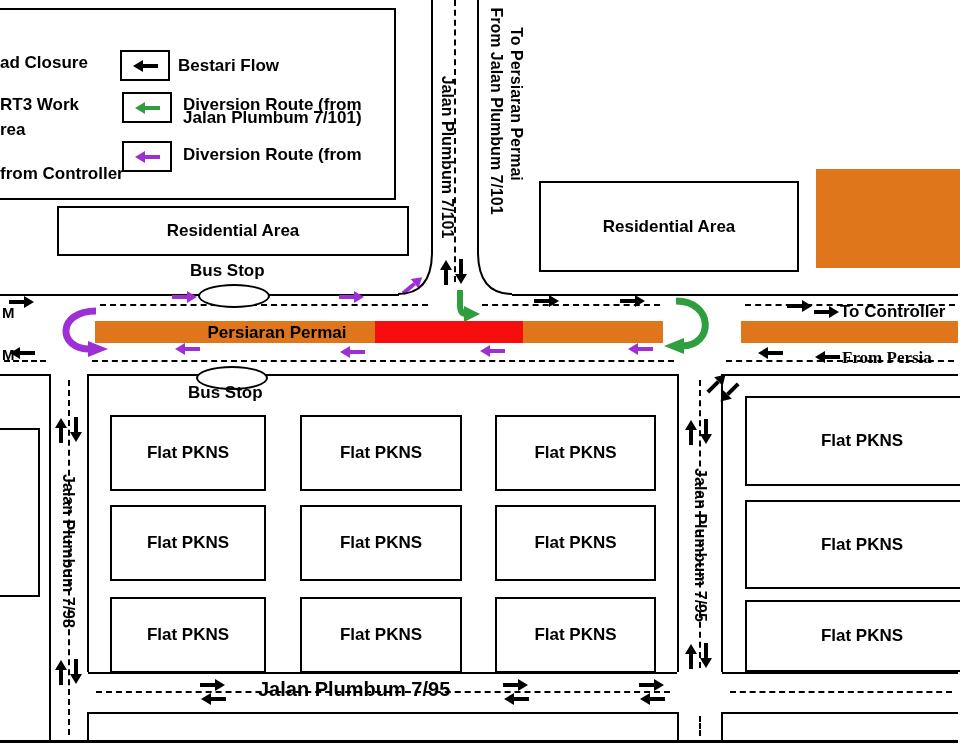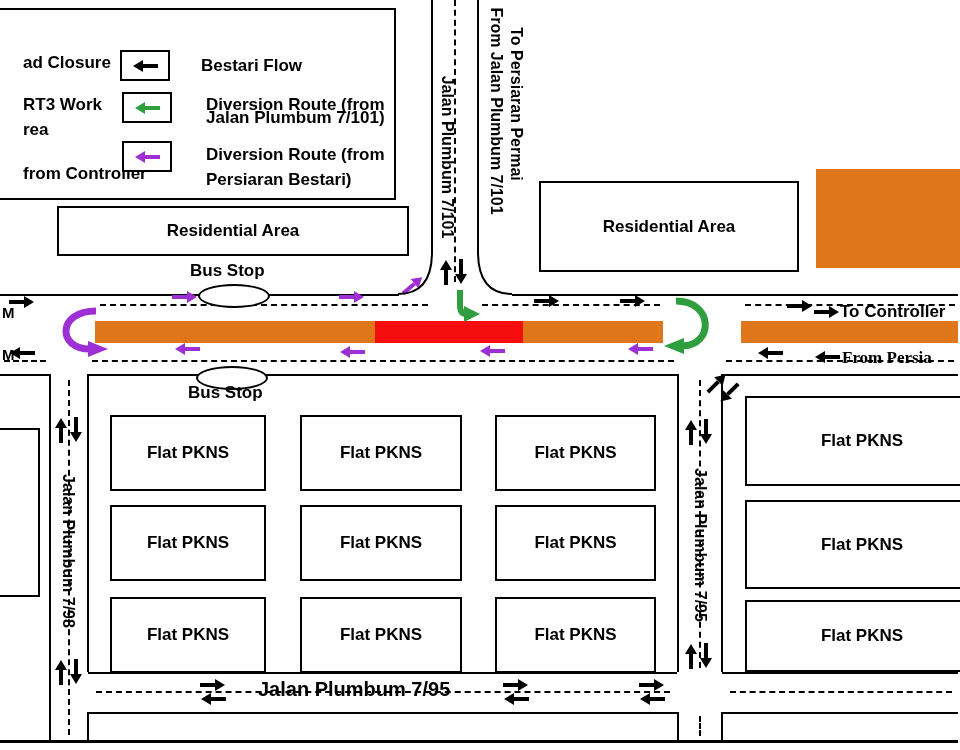--- a/index.html
+++ b/index.html
@@ -13,21 +13,21 @@
   .bld{position:absolute;border:2px solid #000;background:#fff;display:flex;
        align-items:center;justify-content:center;font-size:17px;text-align:center;}
   .lbl{position:absolute;font-size:17px;white-space:nowrap;}
   .vlbl{position:absolute;font-size:16px;white-space:nowrap;text-align:center;}
   .bay{position:absolute;border:2px solid #000;border-radius:50%;background:#fff;}
   .flow-arrow{position:absolute;width:26px;height:12px;display:flex;align-items:center;}
   .fa-shaft{width:15px;height:4px;background:currentColor;}
   .fa-head{width:0;height:0;border-top:6px solid transparent;border-bottom:6px solid transparent;border-left:10px solid currentColor;}
   .fa-head-l{width:0;height:0;border-top:6px solid transparent;border-bottom:6px solid transparent;border-right:10px solid currentColor;}
   #legend{position:absolute;left:-8px;top:8px;width:400px;height:188px;border:2px solid #000;background:#fff;z-index:30;}
-  .lg-item{position:absolute;font-size:17px;white-space:nowrap;padding-left:23px;}
+  .lg-item{position:absolute;font-size:17px;white-space:nowrap;}
   .lg-box{position:absolute;width:46px;height:27px;border:2px solid #000;display:flex;align-items:center;justify-content:center;background:#fff;}
   .lg-arrow{display:flex;align-items:center;}
   #overlay{position:absolute;left:0;top:0;pointer-events:none;z-index:20;}
   .roadstroke{stroke:#000;stroke-width:2;fill:none;}
   .rot90{transform:rotate(90deg);}
 </style>
 </head>
 <body>
 
 <div id="map">
@@ -120,20 +120,21 @@
     </div>
   <div class="bld" style="left:745px;top:500px;width:230px;height:85px;">
       <span>Flat PKNS</span>
     </div>
   <div class="bld" style="left:745px;top:600px;width:230px;height:68px;">
       <span>Flat PKNS</span>
     </div>
 
   <div class="lbl" style="left:190px;top:261px;">Bus Stop</div>
   <div class="lbl" style="left:188px;top:383px;">Bus Stop</div>
+  <div class="lbl" style="left:182px;top:323px;width:190px;text-align:center;line-height:19px;z-index:5;">Persiaran Permai</div>
   <div class="lbl" style="left:840px;top:302px;">To Controller</div>
   <div class="lbl" style="left:842px;top:348px;font-family:Liberation Serif, serif;">From Persia</div>
   <div class="lbl" style="left:2px;top:304px;font-size:15px;">M</div>
   <div class="lbl" style="left:2px;top:346px;font-size:15px;">M</div>
   <div class="lbl" style="left:258px;top:678px;font-size:20px;">Jalan Plumbum 7/95</div>
 
   <div class="vlbl rot90" style="left:362px;top:148px;width:170px;">Jalan Plumbum 7/101</div>
   <div class="vlbl rot90" style="left:391px;top:102px;width:210px;">From Jalan Plumbum 7/101</div>
   <div class="vlbl rot90" style="left:431px;top:95px;width:170px;">To Persiaran Permai</div>
   <div class="vlbl rot90" style="left:-17px;top:542px;width:170px;">Jalan Plumbum 7/98</div>
@@ -161,21 +162,20 @@
     <div class="lg-item" style="left:189px;top:98px;">Jalan Plumbum 7/101)</div>
 
     <div class="lg-item" style="left:6px;top:154px;">from Controller</div>
     <div class="lg-box" style="left: 128px; top: 131px; color: rgb(157, 47, 212);">
       <span class="lg-arrow">
           <span class="fa-head-l"></span>
           <span class="fa-shaft"></span>
         </span>
     </div>
     <div class="lg-item" style="left:189px;top:135px;">Diversion Route (from</div>
-    <div class="lg-item" style="left:189px;top:160px;">Persiaran Bestari)</div>
   </div>
 
   <svg id="overlay" width="960" height="750" viewBox="0 0 960 750">
     <path class="roadstroke" d="M 432 252 Q 432 294 398 294"></path>
     <path class="roadstroke" d="M 478 252 Q 478 294 512 294"></path>
     <g style="color: rgb(157, 47, 212);">
       <path d="M 96 311 C 57 311 57 349 90 349" fill="none" stroke="currentColor" stroke-width="7"></path>
       <polygon points="88,341 108,349 88,357" fill="currentColor"></polygon>
     </g>
     <g style="color: rgb(47, 158, 63);">

